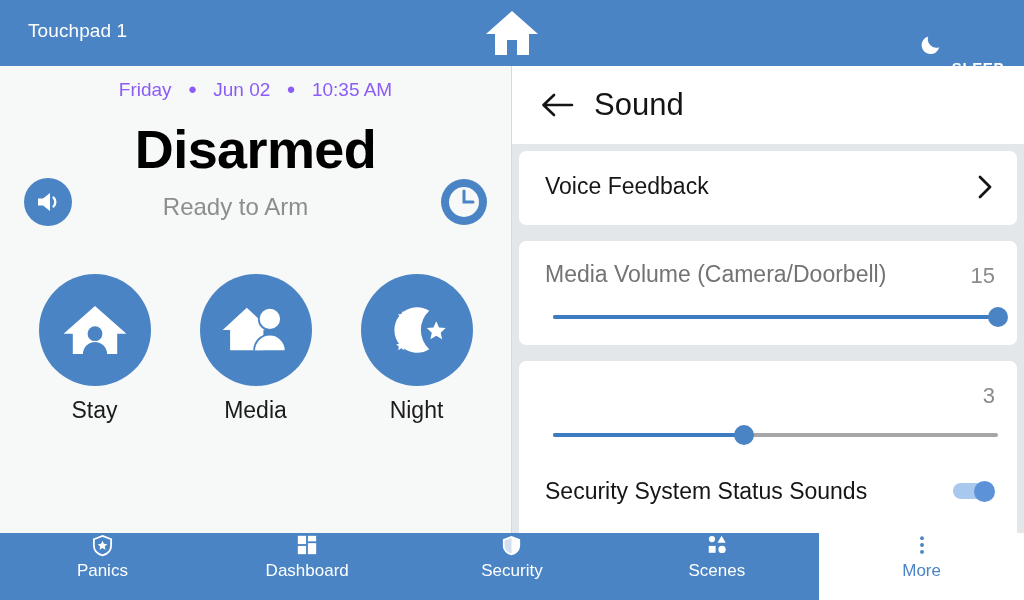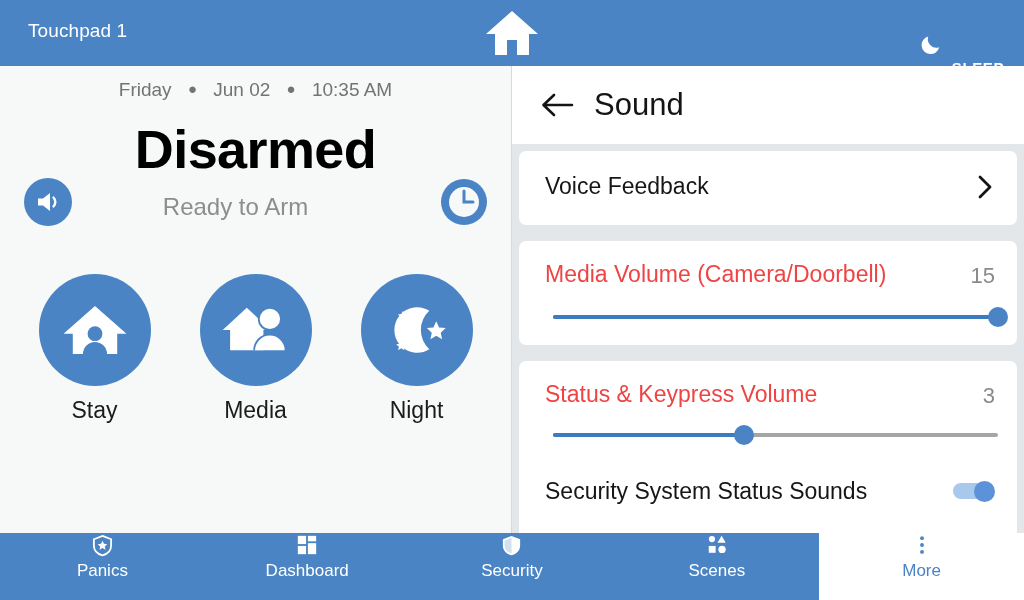--- a/index.html
+++ b/index.html
@@ -31,21 +31,21 @@
     color: #ffffff; font-size: 15px; font-weight: bold; letter-spacing: .6px; margin-top: 41px;
   }
 
   
   .left-panel {
     position: absolute; left: 0; top: 66px; width: 512px; height: 467px;
     background: #f7f8f8; border-right: 1px solid #d6d9dc;
   }
   .datetime {
     position: absolute; top: 13px; left: 0; width: 511px;
-    text-align: center; font-size: 19px; color: #737373;
+    text-align: center; font-size: 19px; color: #8b5cf6;
   }
   .datetime .dot {
     display: inline-block; margin: 0 11px; font-size: 15px;
     vertical-align: 2px;
   }
   .status-row {
     position: absolute; top: 52px; left: 0; width: 511px; height: 120px;
   }
   .status-title {
     position: absolute; top: 0; left: 0; width: 511px; text-align: center;
@@ -101,21 +101,21 @@
     position: absolute; left: 26px; top: 22px;
     font-size: 23px; color: #161616;
   }
   .chevron-right {
     position: absolute; right: 22px; top: 23px; width: 20px; height: 26px;
   }
   .card-media { top: 175px; height: 104px; }
   .card-status { top: 295px; height: 185px; }
   .slider-label {
     position: absolute; left: 26px; top: 20px;
-    font-size: 23px; color: #ef4444;
+    font-size: 23px; color: #737373;
   }
   .slider-value {
     position: absolute; right: 22px; top: 22px;
     font-size: 22px; color: #8a8a8a;
   }
   .slider {
     position: absolute; left: 34px; width: 445px; height: 20px;
   }
   .slider-track {
     position: absolute; top: 8px; left: 0; width: 445px; height: 4px;
@@ -279,21 +279,20 @@
       <div class="slider-label">Media Volume (Camera/Doorbell)</div>
       <div class="slider-value">15</div>
       <div class="slider" id="media-slider" style="top:66px;">
         <div class="slider-track"></div>
         <div class="slider-fill" style="width: 445px;"></div>
         <div class="slider-thumb" style="left: 445px;"></div>
       </div>
     </div>
 
     <div class="card card-status">
-      <div class="slider-label">Status &amp; Keypress Volume</div>
       <div class="slider-value">3</div>
       <div class="slider" id="status-slider" style="top:64px;">
         <div class="slider-track"></div>
         <div class="slider-fill" style="width: 191.35px;"></div>
         <div class="slider-thumb" style="left: 191.35px;"></div>
       </div>
       <div class="toggle-row-label">Security System Status Sounds</div>
       <div class="toggle">
         <div class="toggle-track"></div>
         <div class="toggle-thumb"></div>

